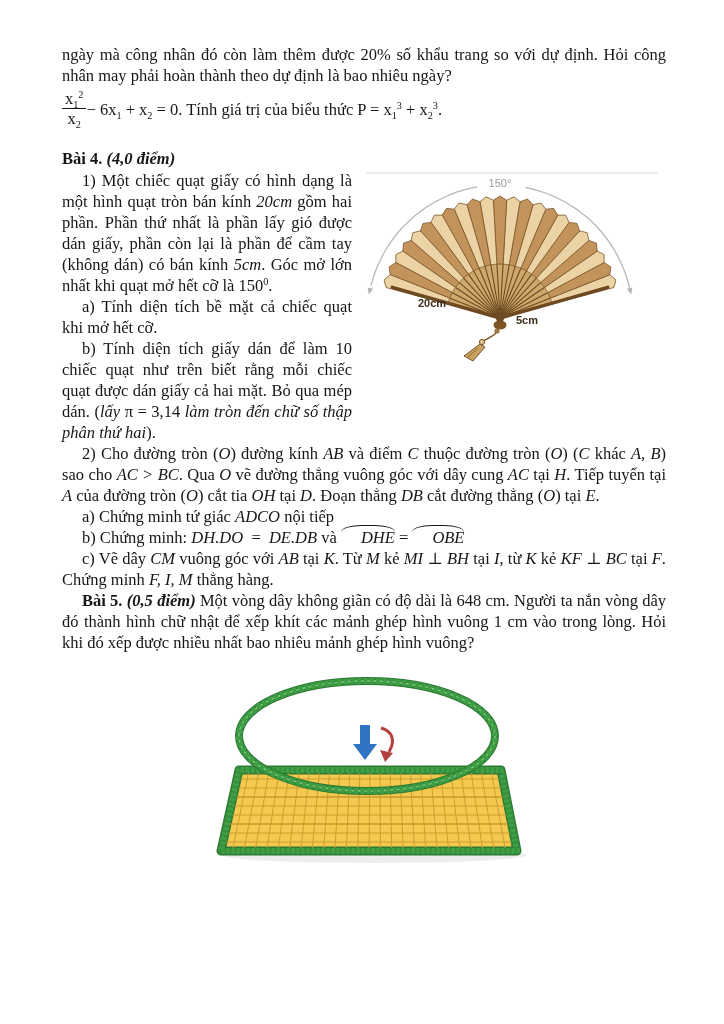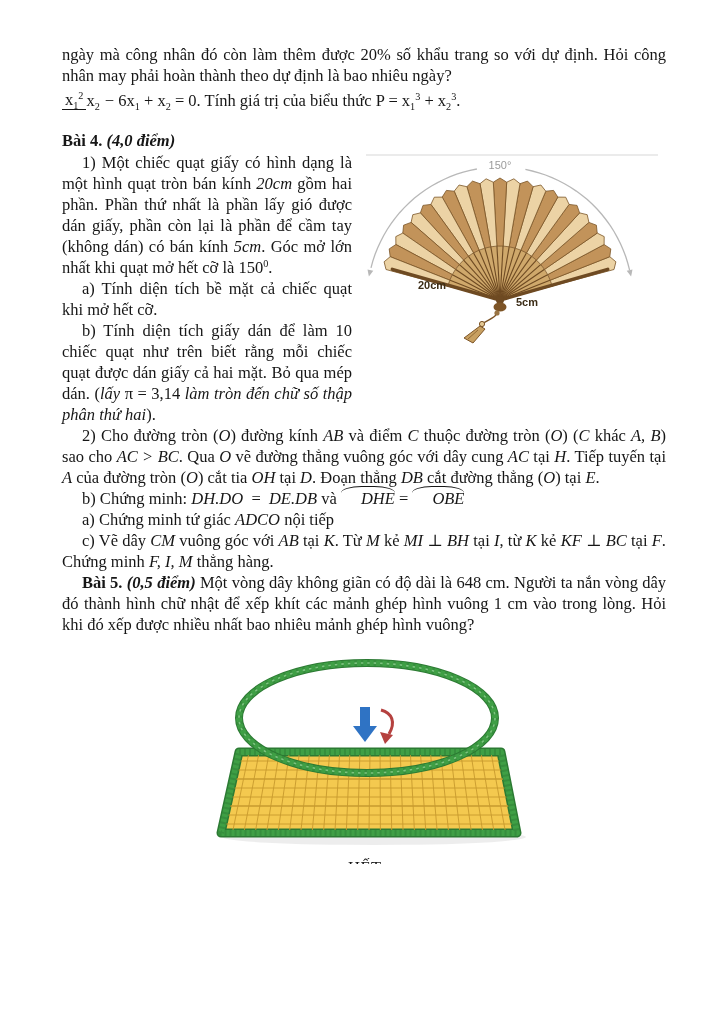--- a/index.html
+++ b/index.html
@@ -8,21 +8,21 @@
     font-family:"Liberation Serif","DejaVu Serif",serif;
     font-size:16.5px;line-height:21px;color:#161616;
     box-sizing:border-box;padding:44px 58px 0 62px;overflow:hidden;
   }
   p{margin:0;text-align:justify;}
   .ind{text-indent:20px;}
   .it{font-style:italic;}
   sup,sub{font-size:.62em;line-height:0;}
   .heading{margin-top:19px;font-weight:bold;}
   .formula{display:flex;align-items:center;margin:4px 0 5px;}
-  .frac{display:inline-flex;flex-direction:row;align-items:center;line-height:1.12;margin-right:5px;}
+  .frac{display:inline-flex;flex-direction:column;align-items:center;line-height:1.12;}
   .frac .num{border-bottom:1.3px solid #161616;padding:0 3px;}
   .frac .den{padding-top:1px;}
   .b4-block{margin-top:1px;}
   .fan-float{float:right;width:306px;height:250px;margin-left:8px;}
   .clear{clear:both;}
   .arc{position:relative;display:inline-block;font-style:italic;}
   .arc::before{
     content:"";position:absolute;left:0;right:0;top:-2px;height:6px;
     border-top:1.5px solid #161616;border-radius:50% 50% 0 0/130% 130% 0 0;
   }
@@ -117,22 +117,22 @@
           <text x="58" y="137" fill="#3c2d17" text-anchor="start" font-family="&quot;Liberation Sans&quot;,&quot;DejaVu Sans&quot;,sans-serif" font-size="11" font-weight="bold">20cm</text>
           <text x="156" y="154" fill="#3c2d17" text-anchor="start" font-family="&quot;Liberation Sans&quot;,&quot;DejaVu Sans&quot;,sans-serif" font-size="11" font-weight="bold">5cm</text>
         </svg>
     </div>
     <p class="ind"><span>1) Một chiếc quạt giấy có hình dạng là một hình quạt tròn bán kính </span><i>20cm</i><span> gồm hai phần. Phần thứ nhất là phần lấy gió được dán giấy, phần còn lại là phần để cầm tay (không dán) có bán kính </span><i>5cm</i><span>. Góc mở lớn nhất khi quạt mở hết cỡ là 150</span><sup>0</sup><span>.</span></p>
     <p class="ind"><span>a) Tính diện tích bề mặt cả chiếc quạt khi mở hết cỡ.</span></p>
     <p class="ind"><span>b) Tính diện tích giấy dán để làm 10 chiếc quạt như trên biết rằng mỗi chiếc quạt được dán giấy cả hai mặt. Bỏ qua mép dán. (</span><i>lấy </i><span>π = 3,14 </span><i>làm tròn đến chữ số thập phân thứ hai</i><span>).</span></p>
   </div>
 
   <p class="ind clear"><span>2) Cho đường tròn (</span><i>O</i><span>) đường kính </span><i>AB</i><span> và điểm </span><i>C</i><span> thuộc đường tròn (</span><i>O</i><span>) (</span><i>C</i><span> khác </span><i>A, B</i><span>) sao cho </span><i>AC &gt; BC</i><span>. Qua </span><i>O</i><span> vẽ đường thẳng vuông góc với dây cung </span><i>AC</i><span> tại </span><i>H</i><span>. Tiếp tuyến tại </span><i>A</i><span> của đường tròn (</span><i>O</i><span>) cắt tia </span><i>OH</i><span> tại </span><i>D</i><span>. Đoạn thẳng </span><i>DB</i><span> cắt đường thẳng (</span><i>O</i><span>) tại </span><i>E</i><span>.</span></p>
+  <p class="ind"><span>a) Chứng minh tứ giác </span><i>ADCO</i><span> nội tiếp</span></p>
   <p class="ind"><span>b) Chứng minh: </span><i>DH.DO</i><span>&nbsp; =&nbsp; </span><i>DE.DB</i><span> và </span><span class="arc">DHE</span><span> = </span><span class="arc">OBE</span></p>
-  <p class="ind"><span>a) Chứng minh tứ giác </span><i>ADCO</i><span> nội tiếp</span></p>
   <p class="ind"><span>c) Vẽ dây </span><i>CM</i><span> vuông góc với </span><i>AB</i><span> tại </span><i>K</i><span>. Từ </span><i>M</i><span> kẻ </span><i>MI</i><span> ⊥ </span><i>BH</i><span> tại </span><i>I</i><span>, từ </span><i>K</i><span> kẻ </span><i>KF</i><span> ⊥ </span><i>BC</i><span> tại </span><i>F</i><span>. Chứng minh </span><i>F, I, M</i><span> thẳng hàng.</span></p>
 
   <p class="ind"><b>Bài 5. </b><b class="it">(0,5 điểm)</b><span> Một vòng dây không giãn có độ dài là 648 cm. Người ta nắn vòng dây đó thành hình chữ nhật để xếp khít các mảnh ghép hình vuông 1 cm vào trong lòng. Hỏi khi đó xếp được nhiều nhất bao nhiêu mảnh ghép hình vuông?</span></p>
 
   <div class="rope-fig">
     <svg id="rope-svg" width="350" height="200" viewBox="0 0 350 200">
         <ellipse cx="185" cy="187" rx="152" ry="8" fill="#000000" opacity="0.07"></ellipse>
         <polygon points="50,102 312,102 328,183 32,183" fill="#f4c94f" stroke="#2c7a33" stroke-width="9" stroke-linejoin="round"></polygon>
         <polygon points="50,102 312,102 328,183 32,183" fill="none" stroke="#3f9f45" stroke-width="6" stroke-linejoin="round"></polygon>
         <polygon points="50,102 312,102 328,183 32,183" fill="none" stroke="#2c7a33" stroke-width="6" stroke-dasharray="2 3" stroke-linejoin="round" opacity="0.45"></polygon>

